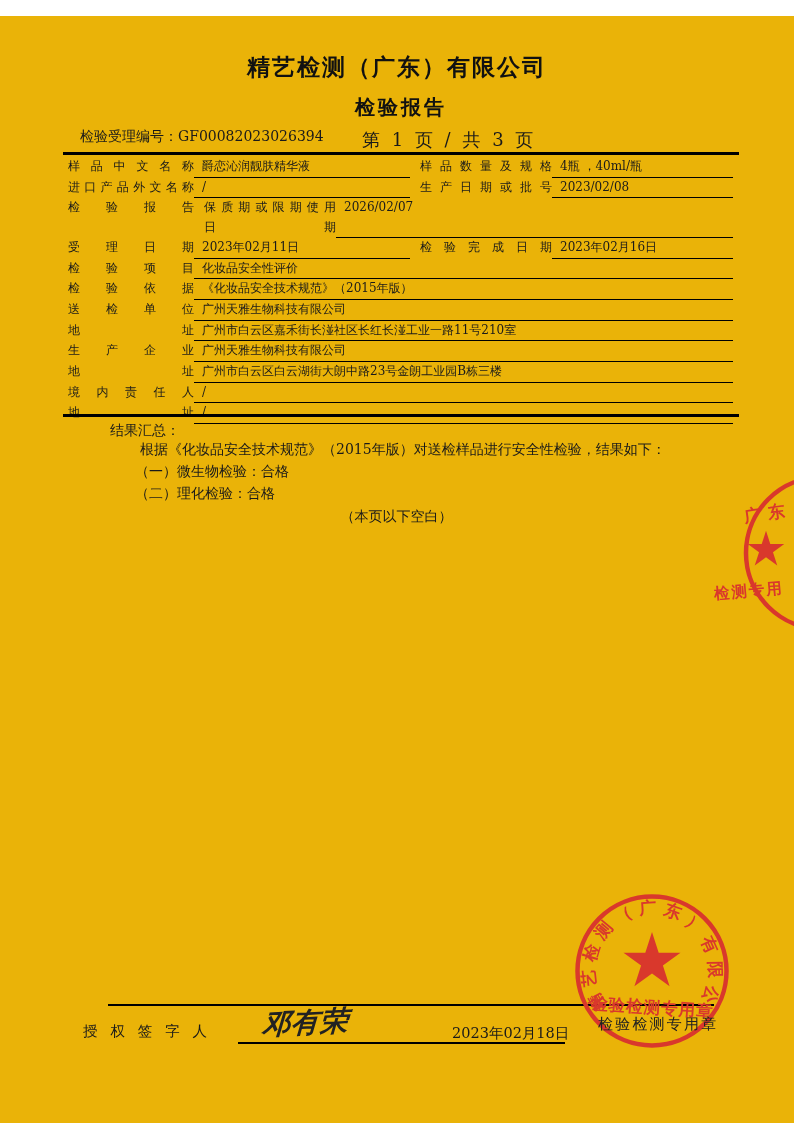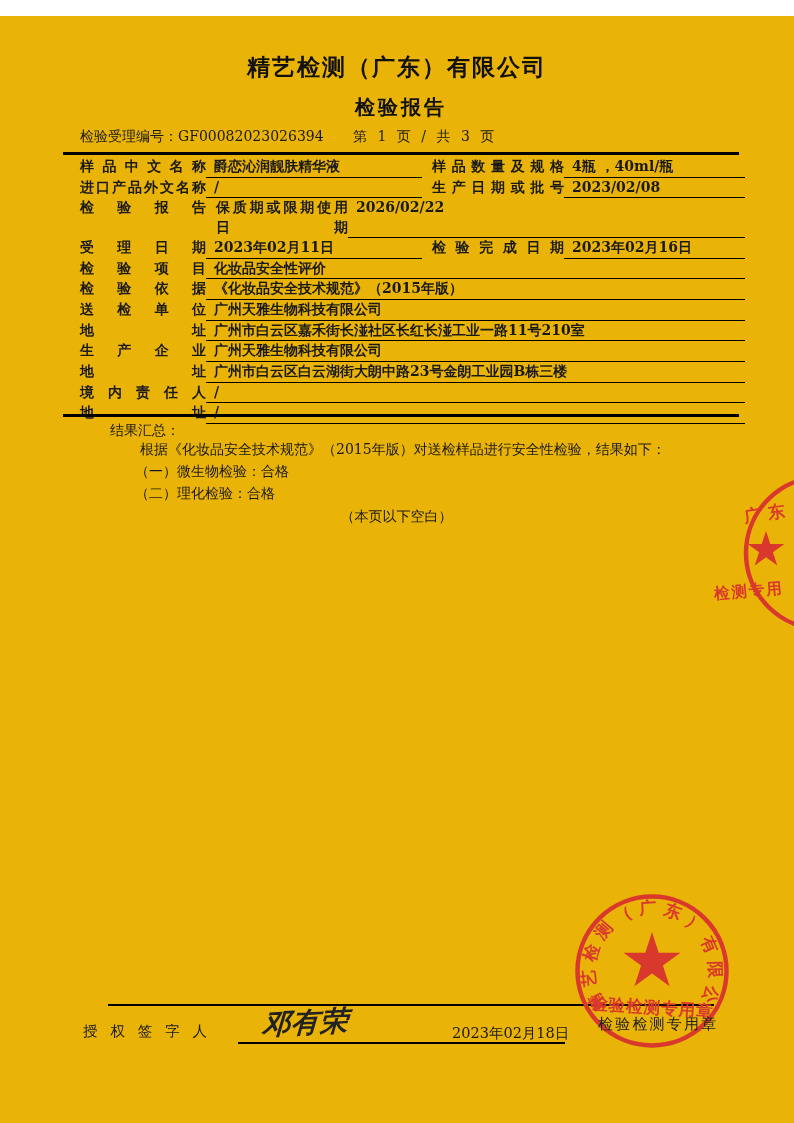--- a/index.html
+++ b/index.html
@@ -14,26 +14,26 @@
     top:36px; left:0; right:0; text-align:center;
     font-family:"DejaVu Sans","Liberation Sans",sans-serif;
     font-weight:bold; font-size:23px; letter-spacing:2px; color:#111;
   }
   .report-title {
     top:78px; left:8px; right:0; text-align:center;
     font-family:"DejaVu Sans","Liberation Sans",sans-serif;
     font-weight:bold; font-size:20px; letter-spacing:3px; color:#111;
   }
   .accept-row { top:112px; left:80px; font-size:14px; }
-  .page-ind { top:112px; left:353px; font-size:14px; word-spacing:6px; }
+  .page-ind { top:112px; left:362px; font-size:18px; word-spacing:6px; }
   .rule { background:#000; }
   .hr-top { top:136px; left:63px; width:676px; height:3px; }
   .hr-mid { top:398px; left:63px; width:676px; height:3px; }
 
-  .tbl { top:141px; left:80px; width:665px; font-size:14px;font-weight:bold; }
+  .tbl { top:141px; left:68px; width:665px; font-size:12px; }
   .trow { display:flex; align-items:stretch; min-height:19.7px; line-height:19.7px; }
   .trow.dbl { min-height:39.4px; }
   .lab { text-align:justify; text-align-last:justify; }
   .lab.l { width:126px; }
   .lab.r { width:132px; margin-left:10px; }
   .lab .ln { display:block; text-align:justify; text-align-last:justify; }
   .val { border-bottom:1.5px solid #000; padding-left:8px; white-space:nowrap; overflow:hidden; }
   .val.vl { width:216px; }
   .val.vr { flex:1; }
   .val.vf { flex:1; }
@@ -86,21 +86,21 @@
       <div class="val vl">/</div>
       <div class="lab r">生产日期或批号</div>
       <div class="val vr">2023/02/08</div>
     </div>
     <div class="trow dbl">
       <div class="lab l">检验报告</div>
       <div class="lab r">
           <span class="ln">保质期或限期使用</span>
           <span class="ln">日期</span>
         </div>
-      <div class="val vr">2026/02/22</div>
+      <div class="val vr">2026/02/07</div>
     </div>
     <div class="trow">
       <div class="lab l">受理日期</div>
       <div class="val vl">2023年02月11日</div>
       <div class="lab r">检验完成日期</div>
       <div class="val vr">2023年02月16日</div>
     </div>
     <div class="trow">
       <div class="lab l">检验项目</div>
       <div class="val vf">化妆品安全性评价</div>

